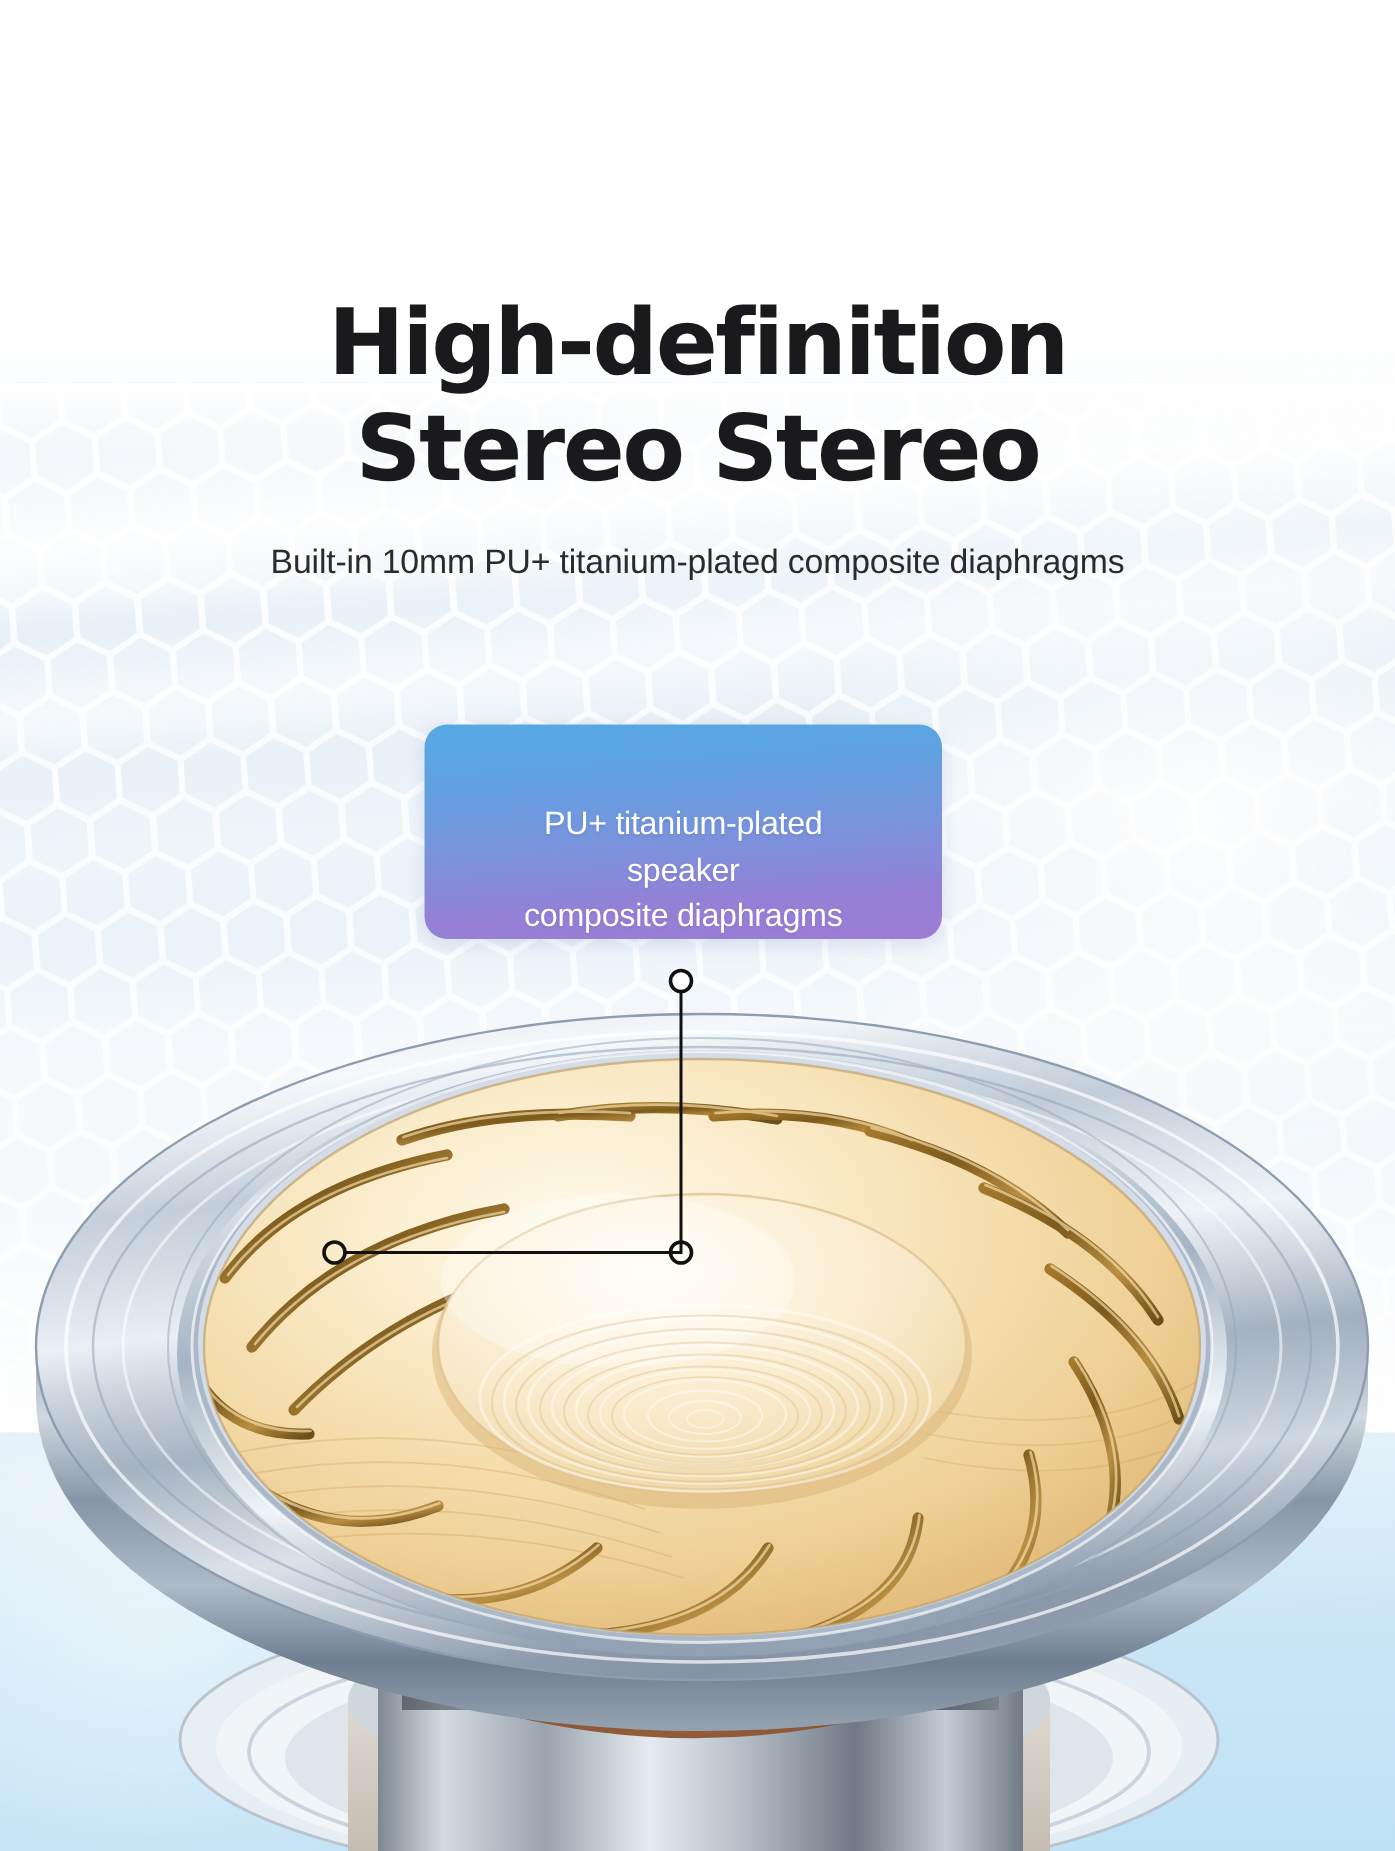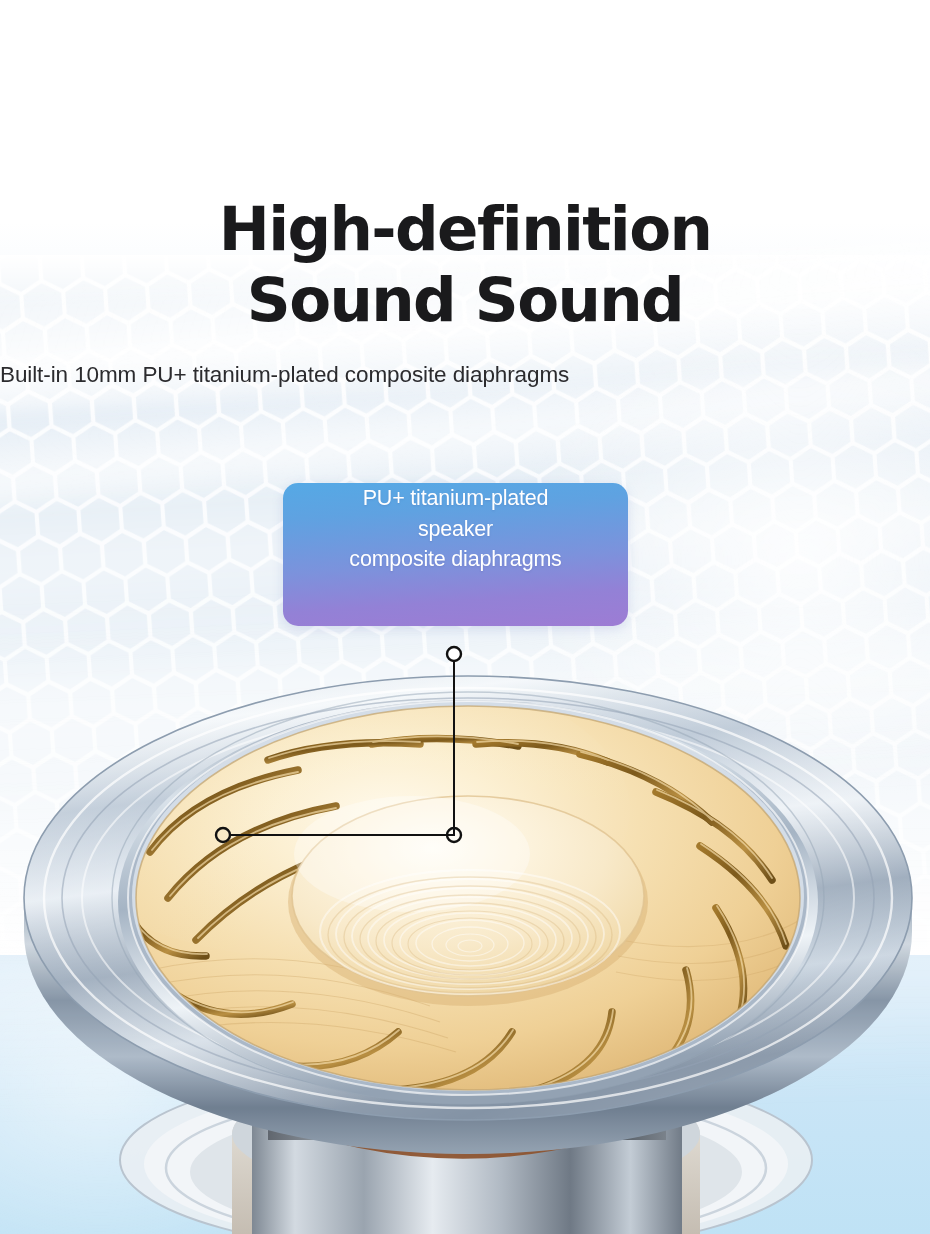--- a/index.html
+++ b/index.html
@@ -76,33 +76,33 @@
   .headline{
     position:absolute;left:0;right:0;top:152px;
     text-align:center;color:#1a1a1c;
     font-size:61px;line-height:1.17;font-weight:700;
     letter-spacing:-1.6px;
     font-family:"DejaVu Sans","Liberation Sans",sans-serif;
   }
   .headline .l2{display:block;}
   .subtitle{
     position:absolute;left:0;right:0;top:336px;
-    text-align:left;color:#2b2b2e;
+    text-align:center;color:#2b2b2e;
     font-size:22.5px;line-height:1.38;font-weight:400;
     letter-spacing:-.1px;
   }
   .subtitle .s2{display:block;}
 
   
   .callout{
     position:absolute;left:283px;top:483px;width:345px;height:143px;
     border-radius:15px;
     background:linear-gradient(176deg,#55a9e5 0%,#5fa2e1 22%,#7c92dc 55%,#9381d6 78%,#9d7cd4 100%);
     box-shadow:0 3px 12px rgba(110,130,200,.20);
-    display:flex;align-items:flex-start;justify-content:center;
+    display:flex;align-items:flex-end;justify-content:center;
   }
   .callout-text{
     color:#ffffff;text-align:center;
     font-size:21.5px;line-height:1.43;font-weight:400;
     letter-spacing:-.2px;padding:0 14px;
     text-shadow:0 1px 2px rgba(70,80,140,.18);
   }
   .callout-text span{display:block;}
 
   
@@ -420,21 +420,21 @@
 
   <svg class="leader" viewBox="0 0 930 1234" xmlns="http://www.w3.org/2000/svg">
     <path d="M454,661 L454,835 L230,835" fill="none" stroke="#111111" stroke-width="2"></path>
     <circle cx="454" cy="654" r="7" fill="#ffffff" stroke="#111111" stroke-width="2.4"></circle>
     <circle cx="454" cy="835" r="7" fill="none" stroke="#111111" stroke-width="2.4"></circle>
     <circle cx="223" cy="835" r="7" fill="none" stroke="#111111" stroke-width="2.4"></circle>
   </svg>
 
   <h1 class="headline">
     <span class="l1">High-definition</span>
-    <span class="l2">Sound Sound</span>
+    <span class="l2">Stereo Stereo</span>
   </h1>
 
   <p class="subtitle">
     <span class="s1">Built-in 10mm PU+ titanium-plated composite diaphragms</span>
   </p>
 
   <div class="callout">
     <div class="callout-text">
       <span>PU+ titanium-plated</span>
       <span>speaker</span>

